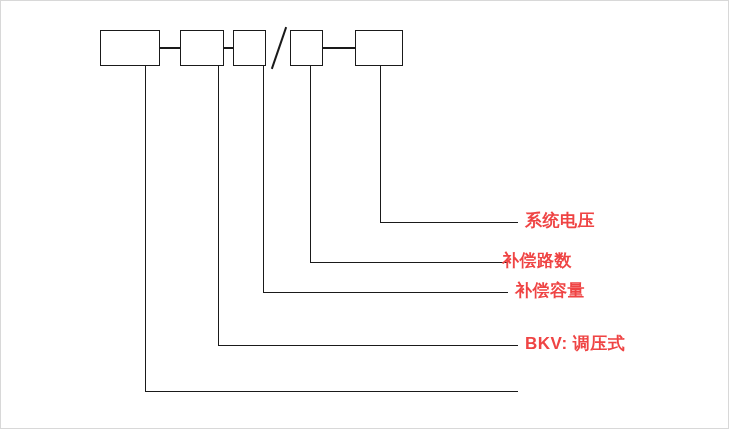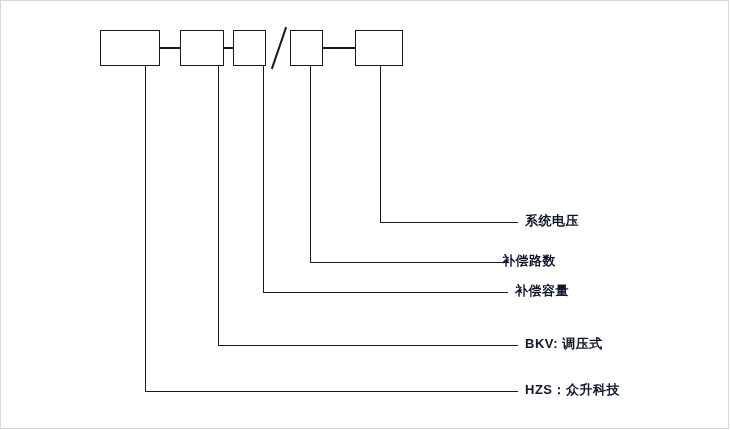--- a/index.html
+++ b/index.html
@@ -45,23 +45,23 @@
     width: 1px;
     background: #1a1a1a;
   }
   .hline {
     position: absolute;
     height: 1px;
     background: #1a1a1a;
   }
   .label {
     position: absolute;
-    font-size: 13px;
+    font-size: 17px;
     font-weight: bold;
-    color: #0f172a;
+    color: #ef4444;
     white-space: nowrap;
     letter-spacing: 0.5px;
     line-height: 14px;
   }
 </style>
 </head>
 <body>
 
 <div id="page">
 
@@ -94,15 +94,14 @@
   <div class="vline" style="left:218px; top:66px; height:279px;"></div>
   <div class="hline" style="left:218px; top:345px; width:300px;"></div>
 
   <div class="vline" style="left:145px; top:66px; height:325px;"></div>
   <div class="hline" style="left:145px; top:391px; width:373px;"></div>
 
   <div class="label" style="left:525px; top:214px;">系统电压</div>
   <div class="label" style="left:502px; top:254px;">补偿路数</div>
   <div class="label" style="left:515px; top:284px;">补偿容量</div>
   <div class="label" style="left:525px; top:337px;">BKV: 调压式</div>
-  <div class="label" style="left:525px; top:383px;">HZS：众升科技</div>
 
 </div>
 
 </body></html>

